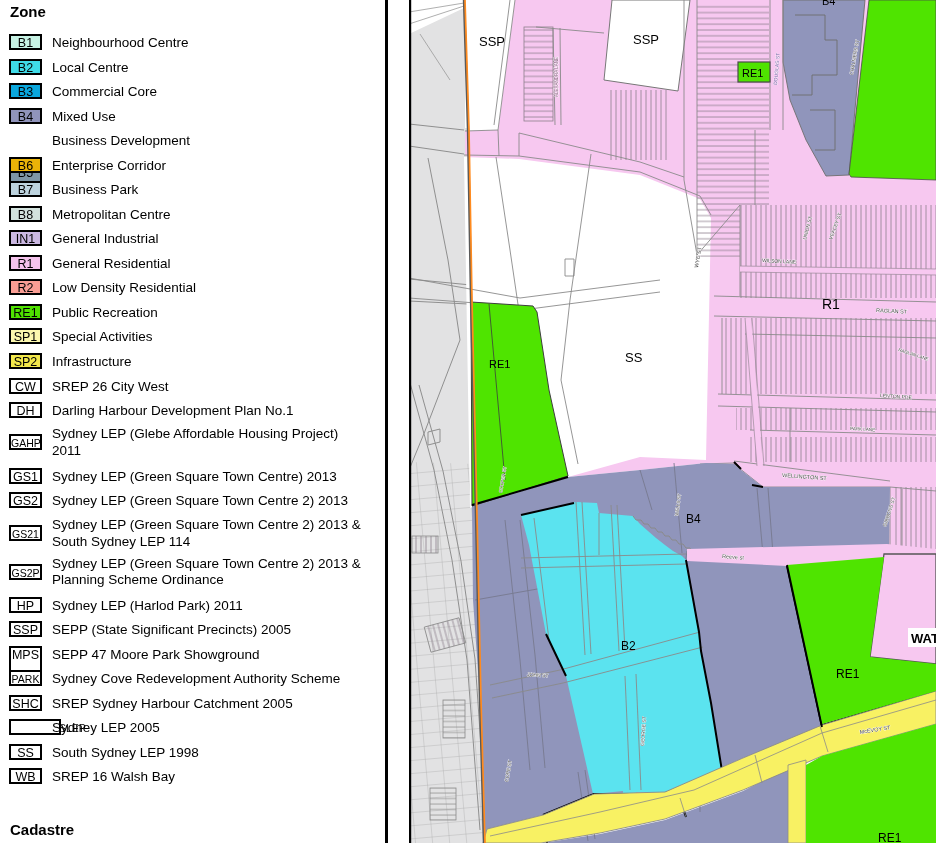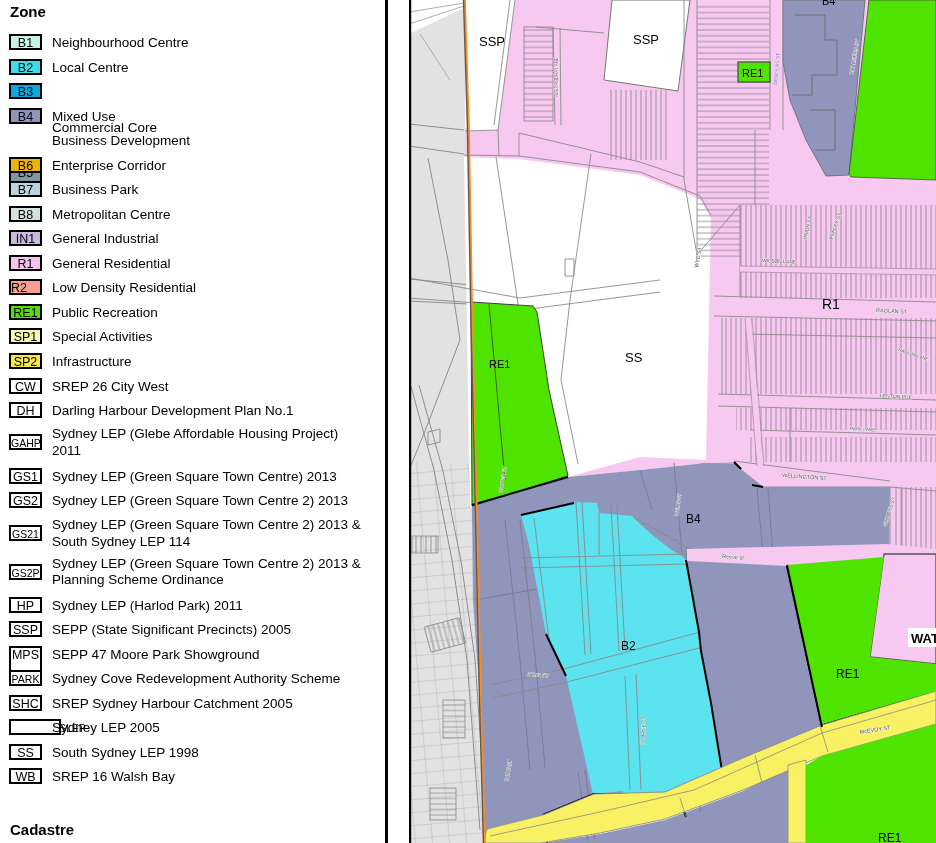--- a/index.html
+++ b/index.html
@@ -3,36 +3,36 @@
 *{margin:0;padding:0;box-sizing:border-box}
 body{width:936px;height:843px;position:relative;font-family:"Liberation Sans",sans-serif;background:#fff;overflow:hidden}
 </style></head>
 <body>
 <div style="position:absolute;left:10px;top:3px;font-size:15px;font-weight:bold">Zone</div>
 <div style="position:absolute;left:9px;top:34px;width:33px;height:16px;border:2px solid #000;background:#C7F2E4;text-align:center;font-size:12.5px;line-height:15px;">B1</div>
 <div style="position:absolute;left:52px;top:35px;width:335px;font-size:13.5px;line-height:16.5px;">Neighbourhood Centre</div>
 <div style="position:absolute;left:9px;top:58.5px;width:33px;height:16px;border:2px solid #000;background:#3FDBE8;text-align:center;font-size:12.5px;line-height:15px;">B2</div>
 <div style="position:absolute;left:52px;top:59.5px;width:335px;font-size:13.5px;line-height:16.5px;">Local Centre</div>
 <div style="position:absolute;left:9px;top:83px;width:33px;height:16px;border:2px solid #000;background:#0AA7DD;text-align:center;font-size:12.5px;line-height:15px;">B3</div>
-<div style="position:absolute;left:52px;top:84px;width:335px;font-size:13.5px;line-height:16.5px;margin-top:36px;">Commercial Core</div>
+<div style="position:absolute;left:52px;top:84px;width:335px;font-size:13.5px;line-height:16.5px;">Commercial Core</div>
 <div style="position:absolute;left:9px;top:107.5px;width:33px;height:16px;border:2px solid #000;background:#9094BB;text-align:center;font-size:12.5px;line-height:15px;">B4</div>
 <div style="position:absolute;left:52px;top:108.5px;width:335px;font-size:13.5px;line-height:16.5px;">Mixed Use</div>
 <div style="position:absolute;left:9px;top:132px;width:33px;height:28px;border:2px solid #000;background:#7E96A6;text-align:center;font-size:12.5px;line-height:15px;margin-top:32px;">B5</div>
 <div style="position:absolute;left:52px;top:133px;width:335px;font-size:13.5px;line-height:16.5px;">Business Development</div>
 <div style="position:absolute;left:9px;top:156.5px;width:33px;height:16px;border:2px solid #000;background:#eab308;text-align:center;font-size:12.5px;line-height:15px;">B6</div>
 <div style="position:absolute;left:52px;top:157.5px;width:335px;font-size:13.5px;line-height:16.5px;">Enterprise Corridor</div>
 <div style="position:absolute;left:9px;top:181px;width:33px;height:16px;border:2px solid #000;background:#BDD3DE;text-align:center;font-size:12.5px;line-height:15px;">B7</div>
 <div style="position:absolute;left:52px;top:182px;width:335px;font-size:13.5px;line-height:16.5px;">Business Park</div>
 <div style="position:absolute;left:9px;top:205.5px;width:33px;height:16px;border:2px solid #000;background:#D2E2DD;text-align:center;font-size:12.5px;line-height:15px;">B8</div>
 <div style="position:absolute;left:52px;top:206.5px;width:335px;font-size:13.5px;line-height:16.5px;">Metropolitan Centre</div>
 <div style="position:absolute;left:9px;top:230px;width:33px;height:16px;border:2px solid #000;background:#CBB8E2;text-align:center;font-size:12.5px;line-height:15px;">IN1</div>
 <div style="position:absolute;left:52px;top:231px;width:335px;font-size:13.5px;line-height:16.5px;">General Industrial</div>
 <div style="position:absolute;left:9px;top:254.5px;width:33px;height:16px;border:2px solid #000;background:#F5C3ED;text-align:center;font-size:12.5px;line-height:15px;">R1</div>
 <div style="position:absolute;left:52px;top:255.5px;width:335px;font-size:13.5px;line-height:16.5px;">General Residential</div>
-<div style="position:absolute;left:9px;top:279px;width:33px;height:16px;border:2px solid #000;background:#FA9E94;font-size:12.5px;line-height:15px;">R2</div>
+<div style="position:absolute;left:9px;top:279px;width:33px;height:16px;border:2px solid #000;background:#FA9E94;text-align:center;font-size:12.5px;line-height:15px;">R2</div>
 <div style="position:absolute;left:52px;top:280px;width:335px;font-size:13.5px;line-height:16.5px;">Low Density Residential</div>
 <div style="position:absolute;left:9px;top:303.5px;width:33px;height:16px;border:2px solid #000;background:#50E100;text-align:center;font-size:12.5px;line-height:15px;">RE1</div>
 <div style="position:absolute;left:52px;top:304.5px;width:335px;font-size:13.5px;line-height:16.5px;">Public Recreation</div>
 <div style="position:absolute;left:9px;top:328px;width:33px;height:16px;border:2px solid #000;background:#FBF7AE;text-align:center;font-size:12.5px;line-height:15px;">SP1</div>
 <div style="position:absolute;left:52px;top:329px;width:335px;font-size:13.5px;line-height:16.5px;">Special Activities</div>
 <div style="position:absolute;left:9px;top:353px;width:33px;height:16px;border:2px solid #000;background:#F2E74B;text-align:center;font-size:12.5px;line-height:15px;">SP2</div>
 <div style="position:absolute;left:52px;top:354px;width:335px;font-size:13.5px;line-height:16.5px;">Infrastructure</div>
 <div style="position:absolute;left:9px;top:377.5px;width:33px;height:16px;border:2px solid #000;background:#FFFFFF;text-align:center;font-size:12.5px;line-height:15px;">CW</div>
 <div style="position:absolute;left:52px;top:378.5px;width:335px;font-size:13.5px;line-height:16.5px;">SREP 26 City West</div>
 <div style="position:absolute;left:9px;top:402px;width:33px;height:16px;border:2px solid #000;background:#FFFFFF;text-align:center;font-size:12.5px;line-height:15px;">DH</div>

